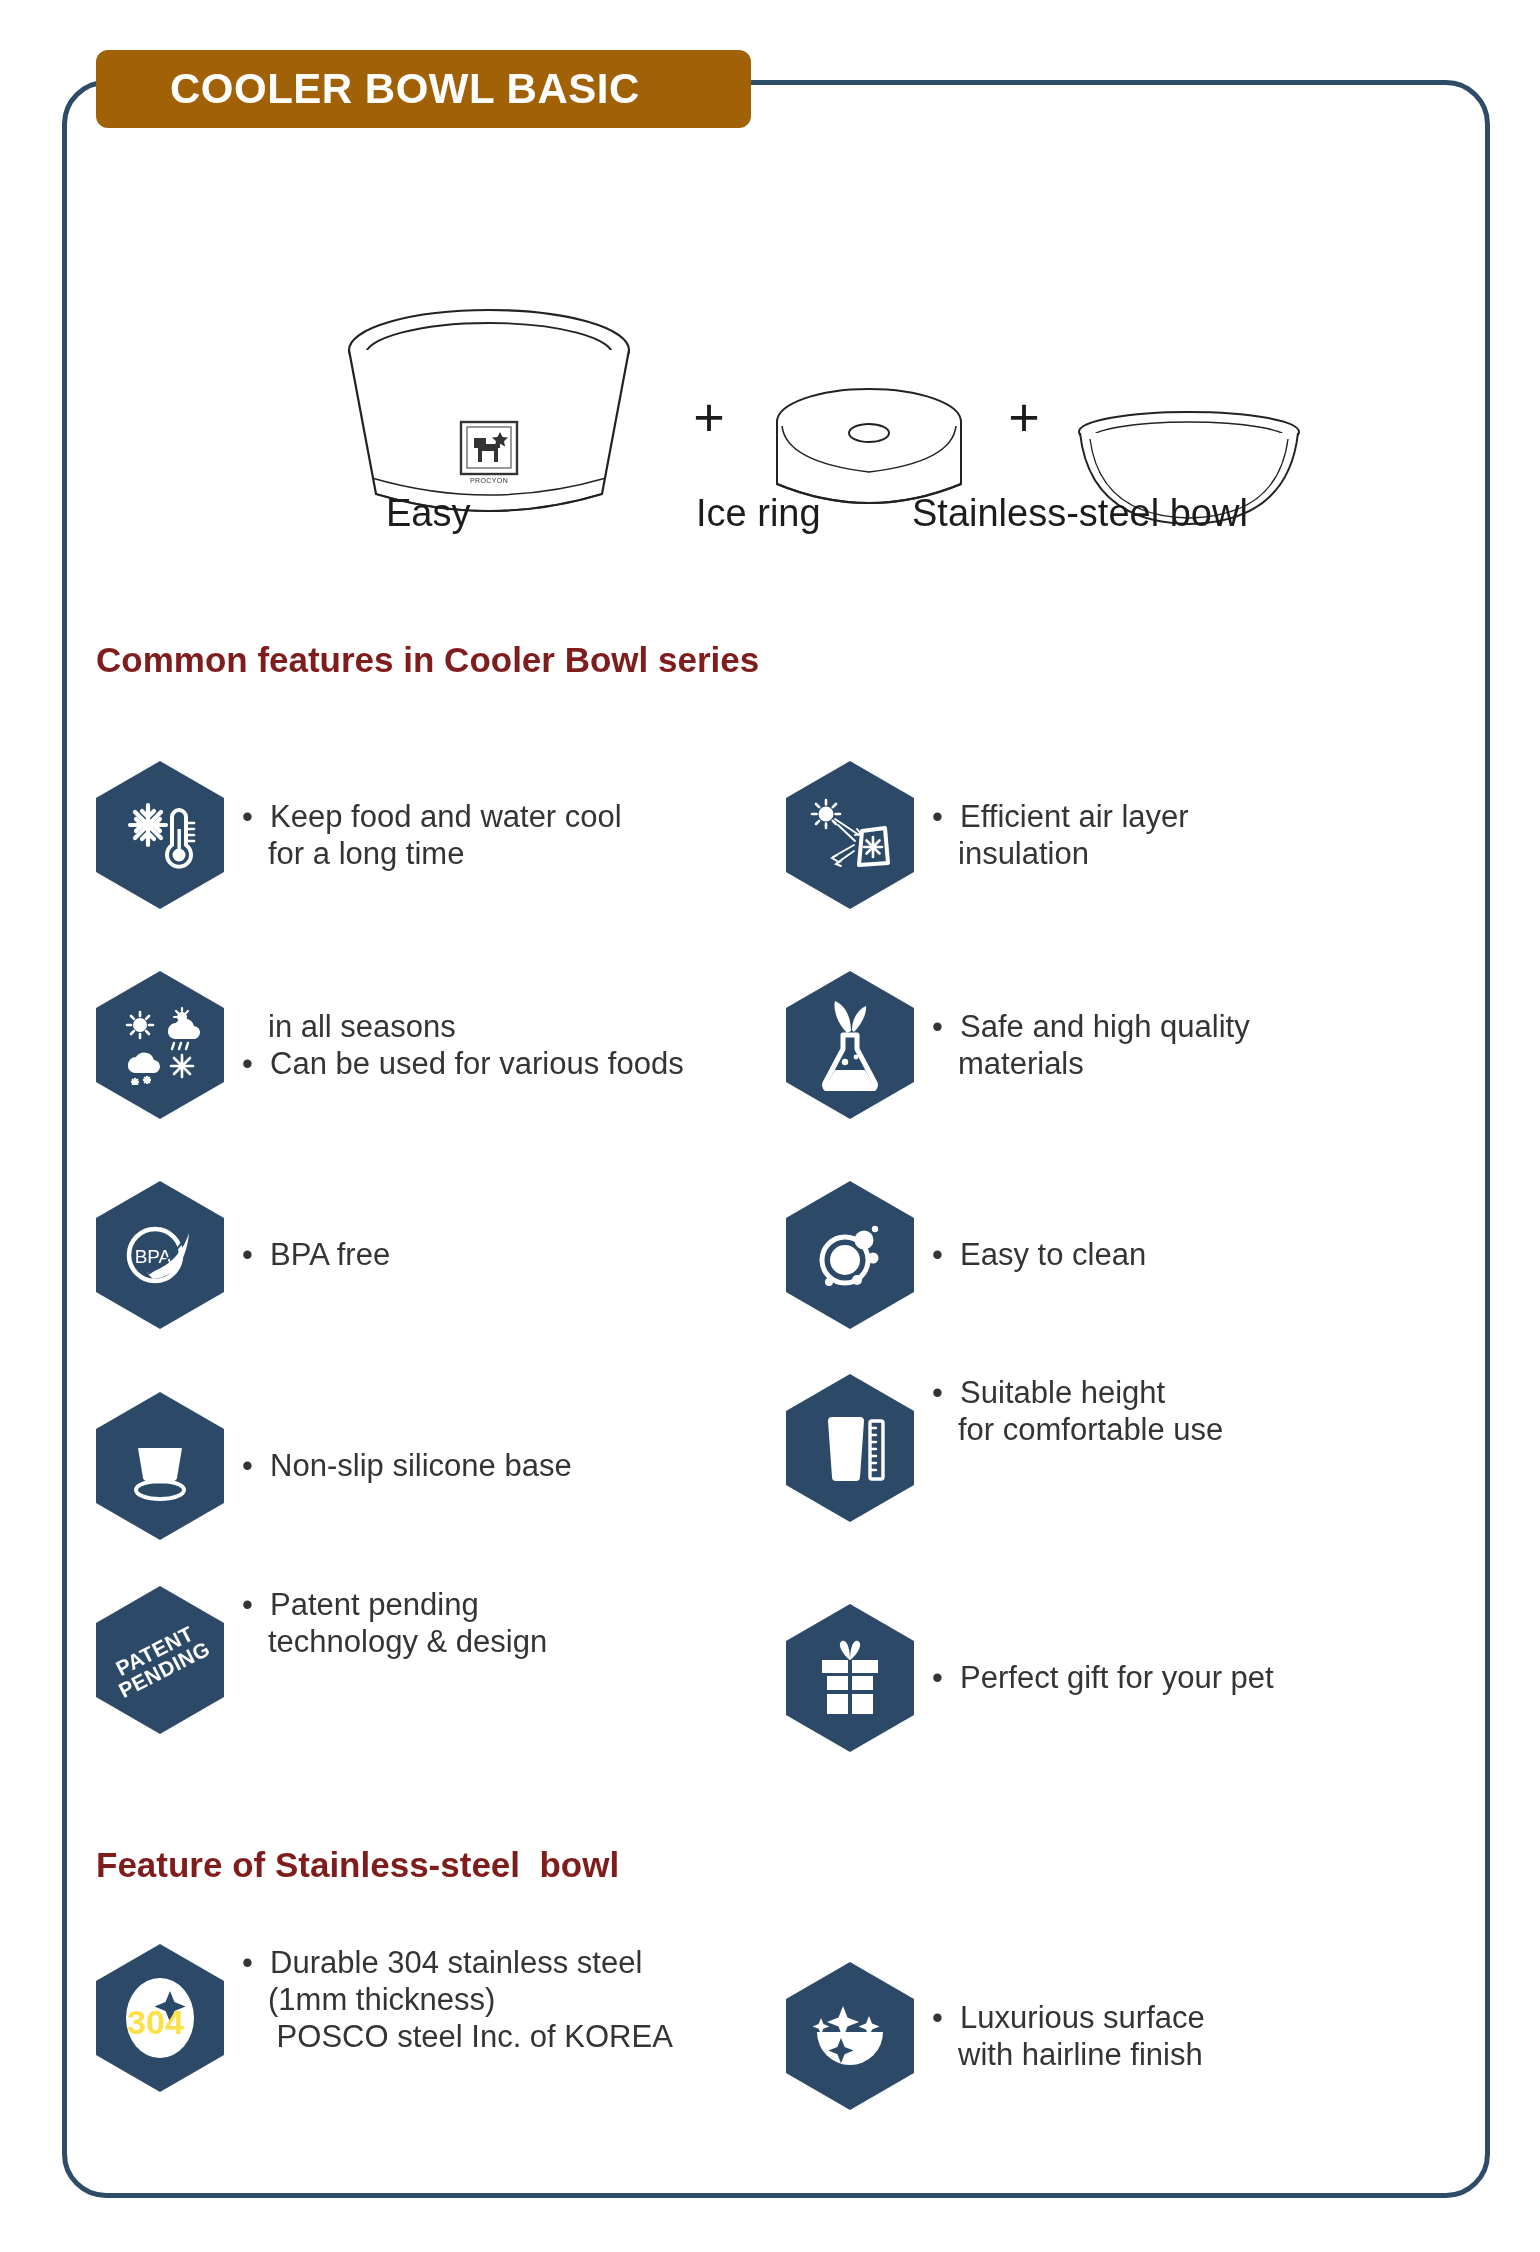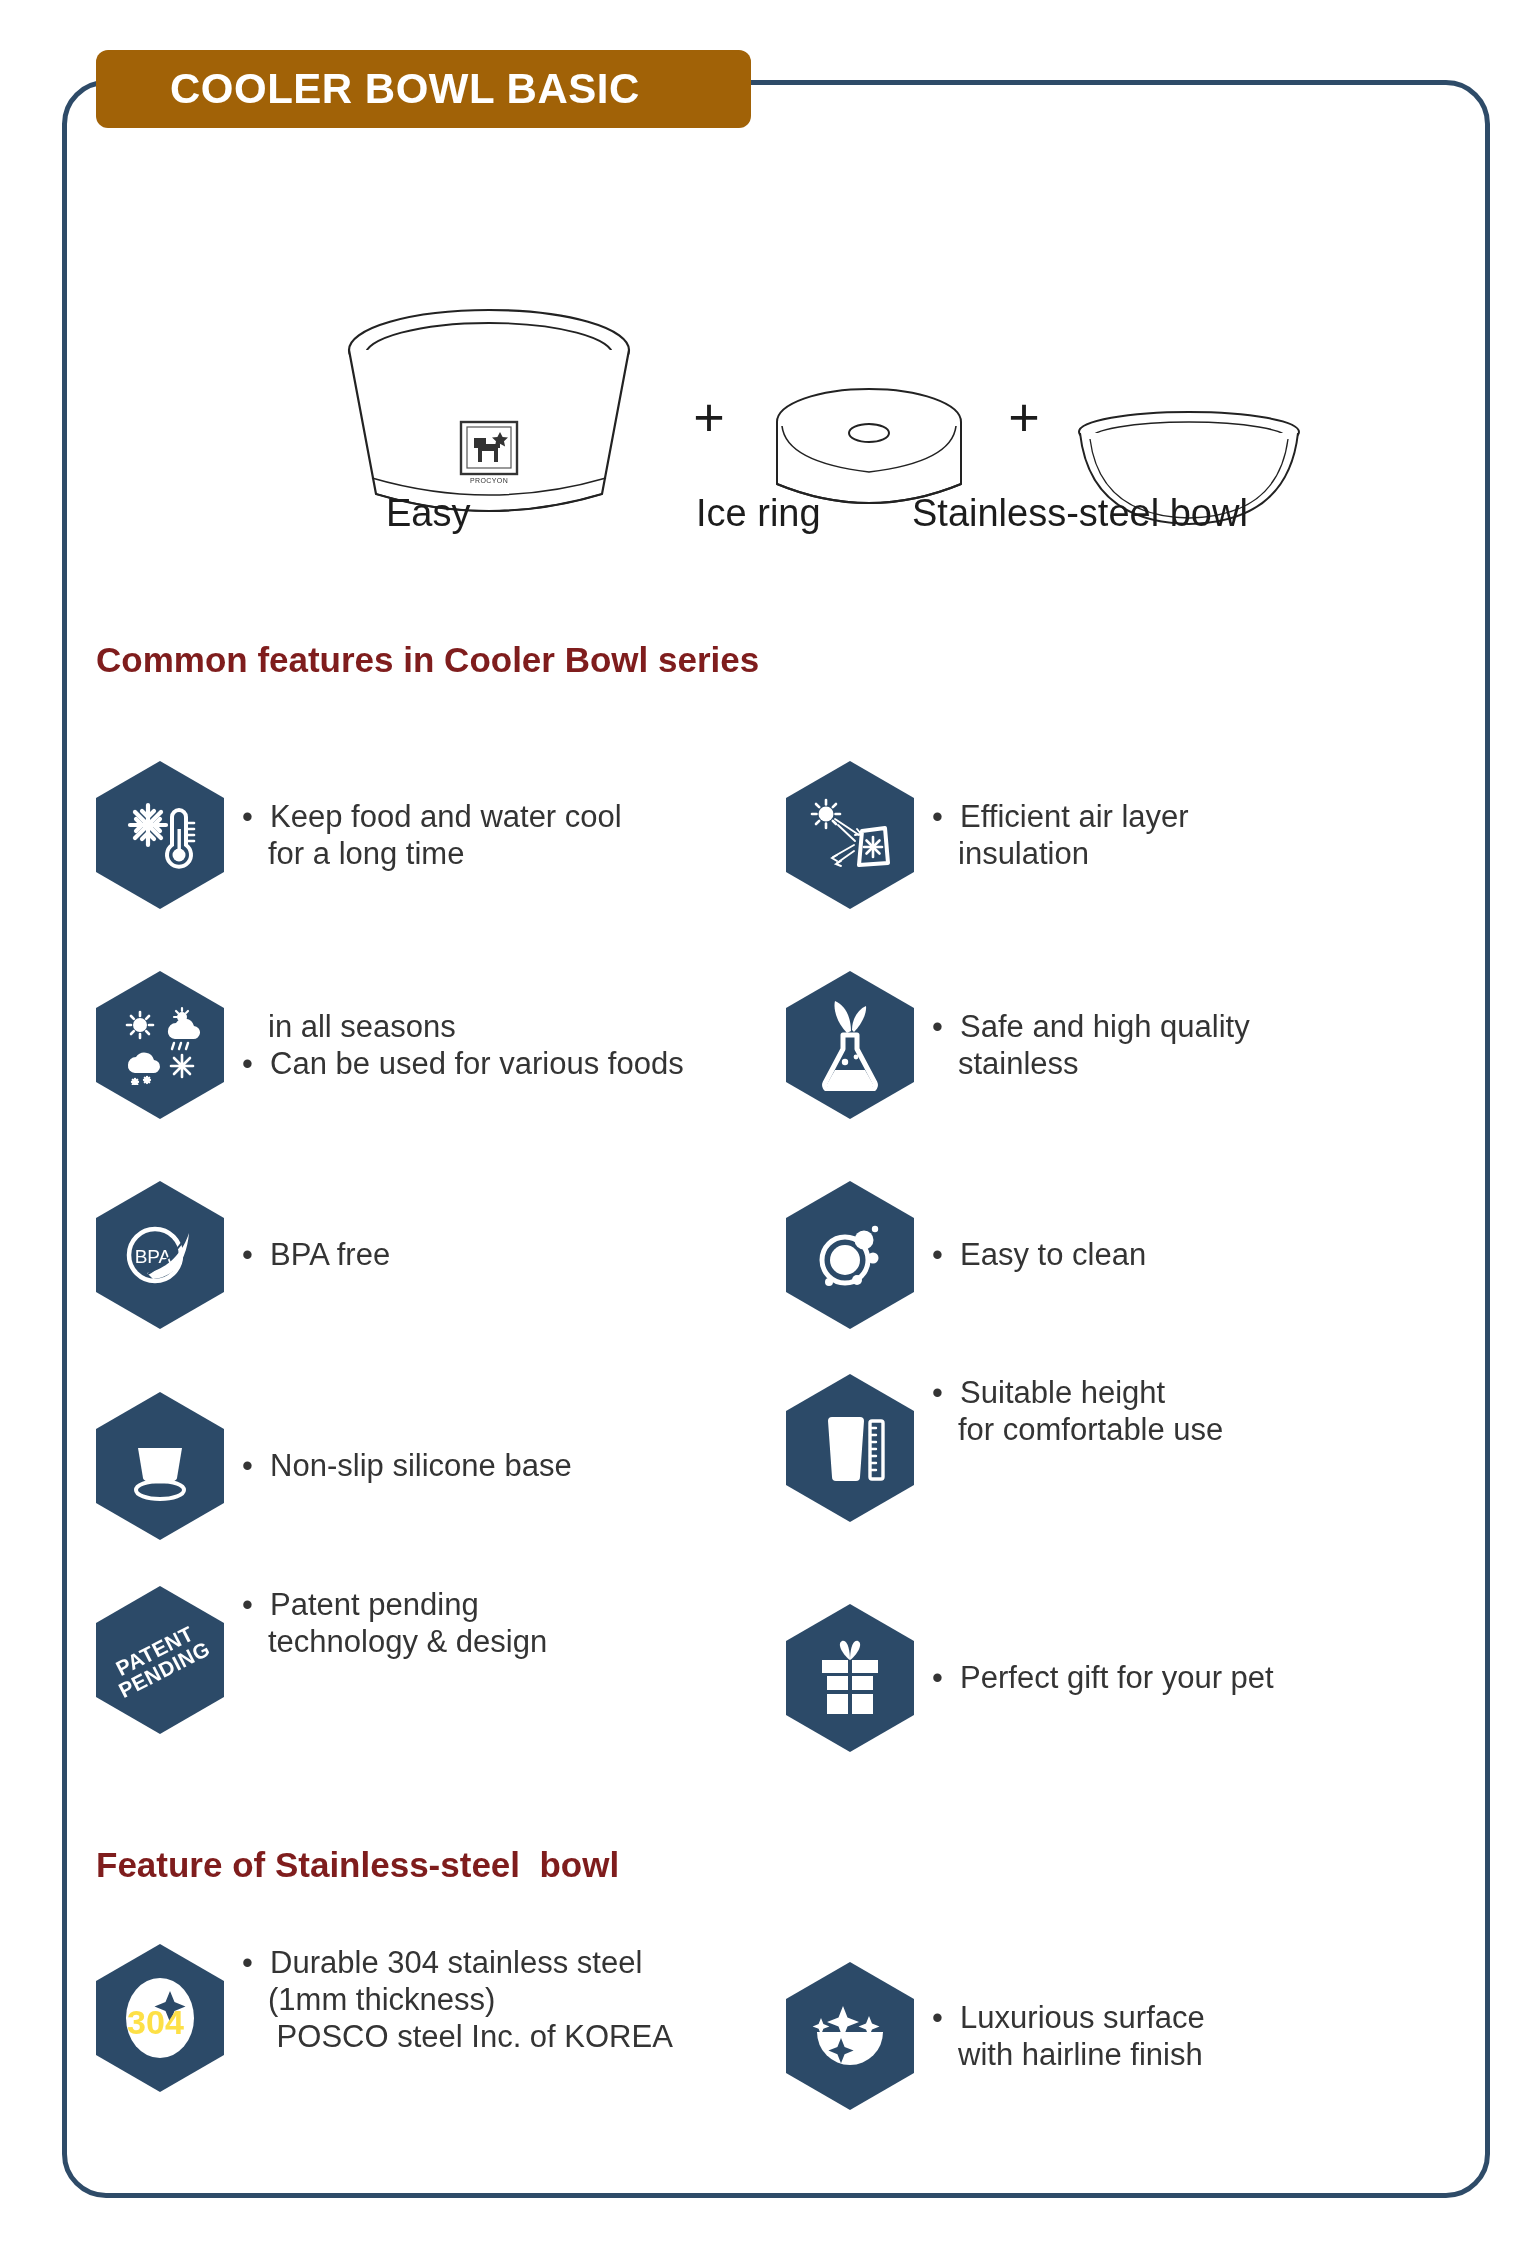--- a/index.html
+++ b/index.html
@@ -361,21 +361,21 @@
             <path d="M34 34 C24 24 20 10 22 2 C32 6 38 18 38 32z" fill="#fff"></path>
             <path d="M41 33 C49 25 54 14 53 7 C44 11 39 21 39 31z" fill="#fff"></path>
             <path d="M30 36 h14 v14 L62 84 a5 5 0 0 1 -4 7 H16 a5 5 0 0 1 -4 -7 L30 50z" fill="none" stroke="#fff" stroke-width="5" stroke-linejoin="round"></path>
             <path d="M22 71 h30 l8 14 a4 4 0 0 1 -3 5 H17 a4 4 0 0 1 -3 -5z" fill="#fff"></path>
             <circle cx="32" cy="63" r="3.2" fill="#fff"></circle>
             <circle cx="43" cy="58" r="2.4" fill="#fff"></circle>
           </svg>
         </div>
         <div class="feat-text">
           <span class="ln b">Safe and high quality</span>
-          <span class="ln i">stainless</span>
+          <span class="ln i">materials</span>
         </div>
       </div>
     </div>
 
     <div class="feat-row">
       <div class="feat-item">
         <div class="hex">
           <svg width="86" height="80" viewBox="0 0 86 80">
             <circle cx="38" cy="40" r="26" fill="none" stroke="#fff" stroke-width="4.5"></circle>
             <text x="36" y="48" text-anchor="middle" fill="#fff" font-size="19" font-family="Liberation Sans, sans-serif">BPA</text>

